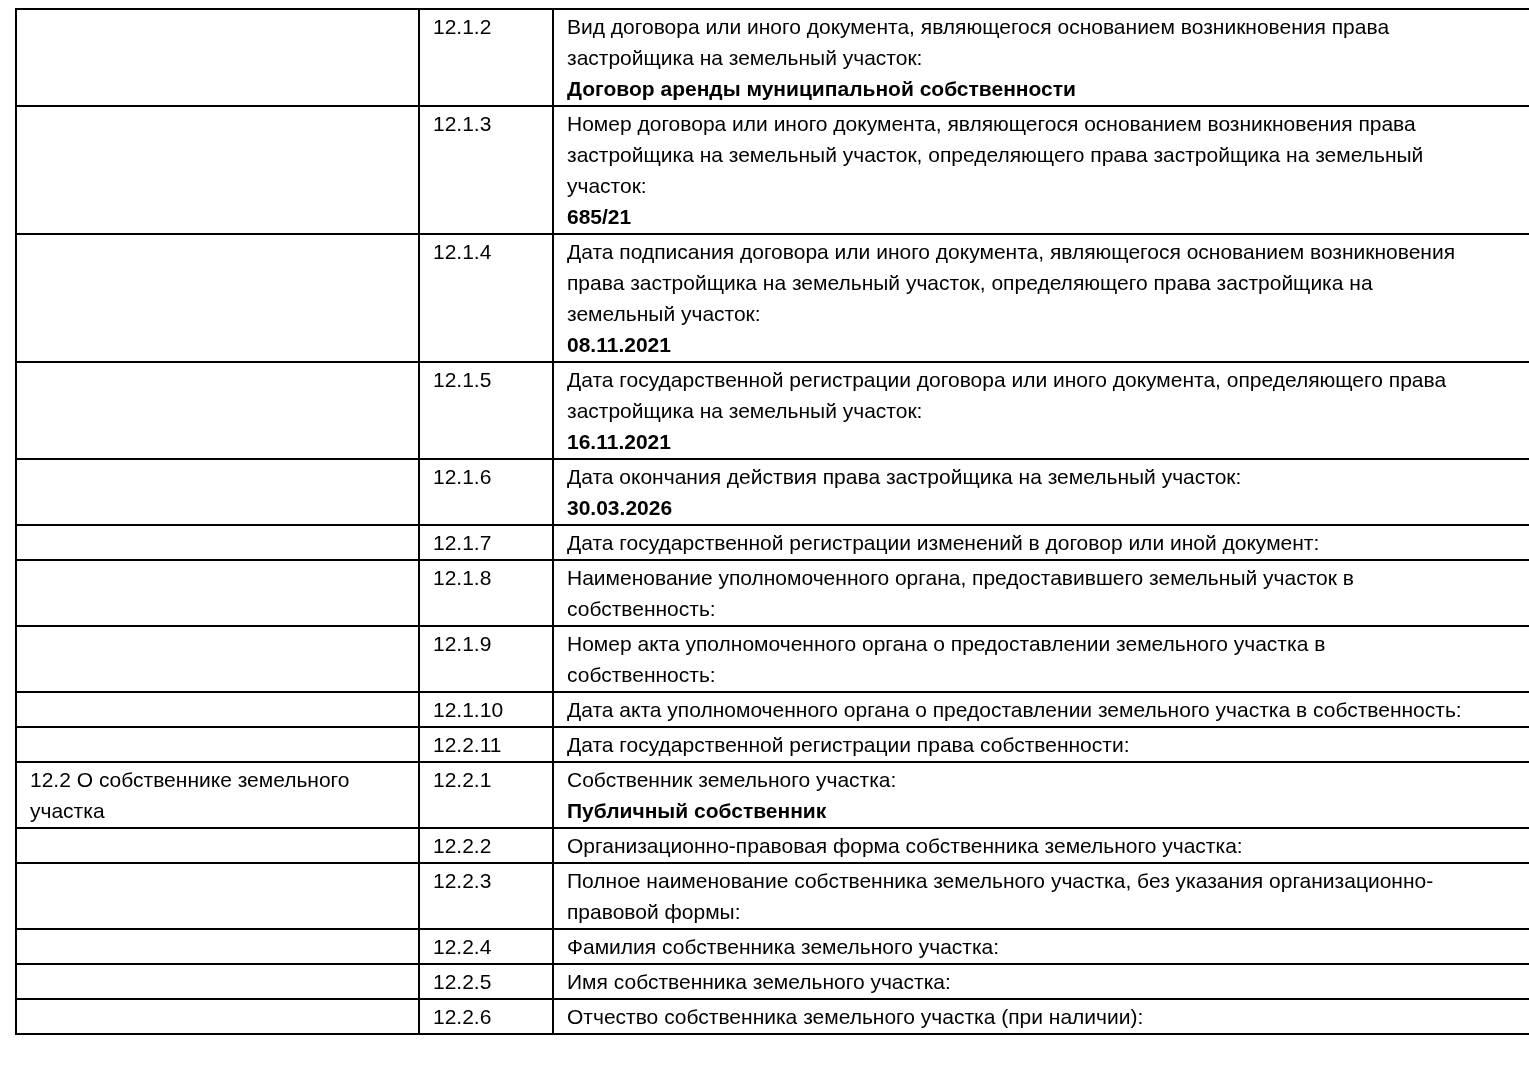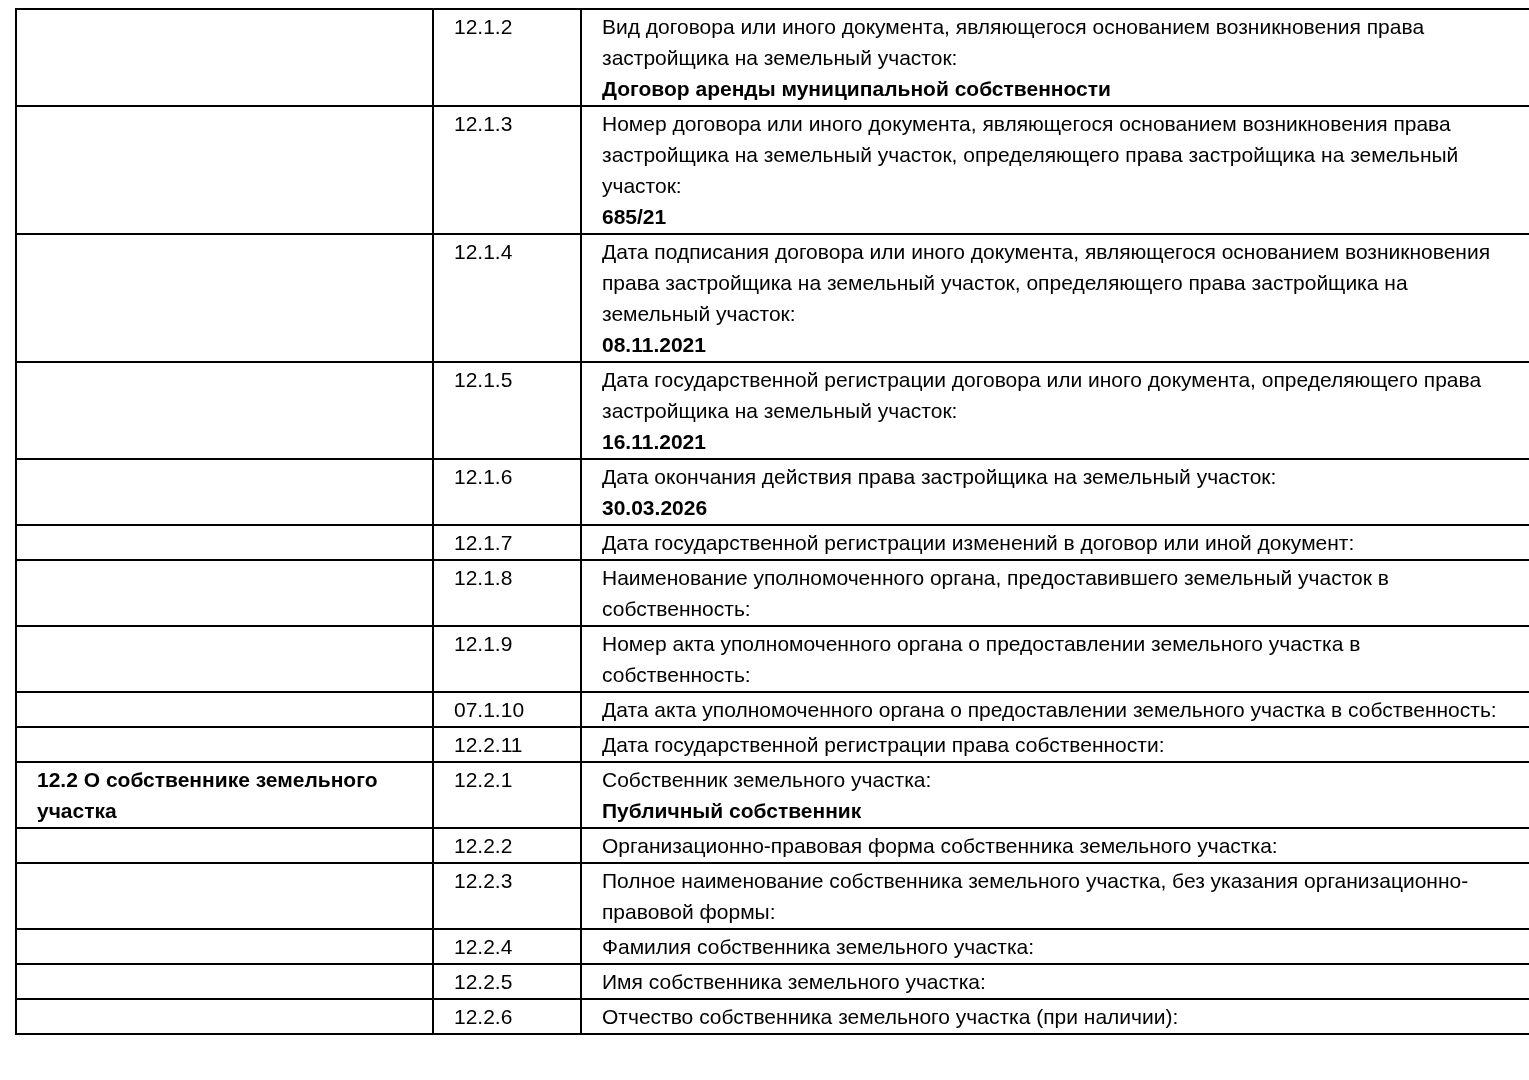--- a/index.html
+++ b/index.html
@@ -21,25 +21,25 @@
     left: 15px;
     top: 8px;
     width: 1500px;
     border-collapse: collapse;
     table-layout: fixed;
     font-size: 21px;
     line-height: 31px;
   }
   table.decl td {
     border: 2px solid #000000;
-    padding: 1px 20px;
+    padding: 1px 13px;
     vertical-align: top;
     overflow: hidden;
   }
-  td.c1 { width: 375px; font-weight: bold; }
+  td.c1 { width: 375px; }
   td.c2 { width: 106px; vertical-align: middle; padding-left: 6px; }
   td.c3 { width: 1011px; }
   .lbl { white-space: pre-line; }
   .val { white-space: pre-line; font-weight: bold; }
 </style>
 </head>
 <body>
 
 <div class="page">
   <table class="decl">
@@ -146,21 +146,21 @@
       <div class="lbl">Номер акта уполномоченного органа о предоставлении земельного участка в
 собственность:</div>
 
     </td>
   </tr>
         <tr>
     <td class="c1">
       <div class="lbl sec"></div>
     </td>
     <td class="c2">
-      <div class="code">07.1.10</div>
+      <div class="code">12.1.10</div>
     </td>
     <td class="c3">
       <div class="lbl">Дата акта уполномоченного органа о предоставлении земельного участка в собственность:</div>
 
     </td>
   </tr>
         <tr>
     <td class="c1">
       <div class="lbl sec"></div>
     </td>

